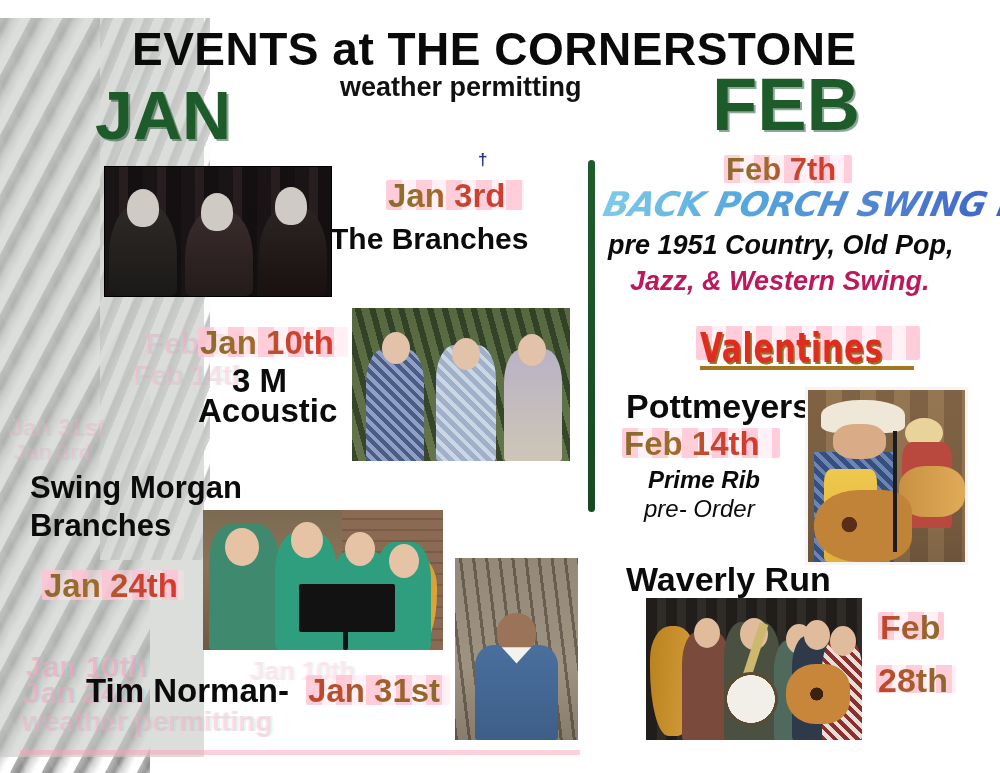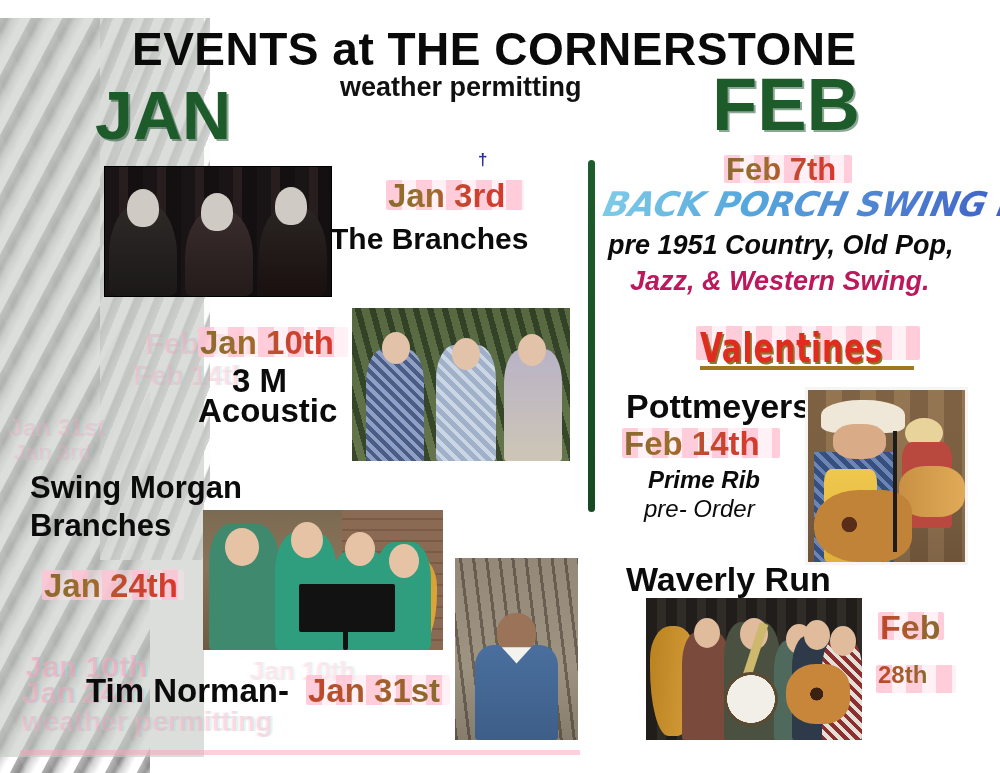--- a/index.html
+++ b/index.html
@@ -243,21 +243,21 @@
   #pott{left:604px;top:387px;font-size:34px;margin-left:22px;}
   #feb14-hl{left:622px;top:428px;width:158px;height:30px;}
   #feb14{left:624px;top:425px;font-size:33px;}
   #primerib{left:648px;top:466px;font-size:24px;font-weight:700;font-style:italic;color:#0b0b0b;}
   #preorder{left:644px;top:495px;font-size:24px;font-weight:400;font-style:italic;color:#0b0b0b;}
 
   #waverly{left:614px;top:560px;font-size:34px;margin-left:12px;}
   #feb28-hl1{left:878px;top:612px;width:66px;height:28px;}
   #feb28-hl2{left:876px;top:665px;width:80px;height:28px;}
   #feb28a{left:880px;top:608px;font-size:34px;}
-  #feb28b{left:878px;top:661px;font-size:24px;}
+  #feb28b{left:878px;top:661px;font-size:34px;}
 </style>
 </head>
 <body>
 
 <div id="poster">
 
   <div class="tree-photo"></div>
   <div class="tree-photo2"></div>
   <div class="grey-panel"></div>
   <div class="white-wash-top"></div>

